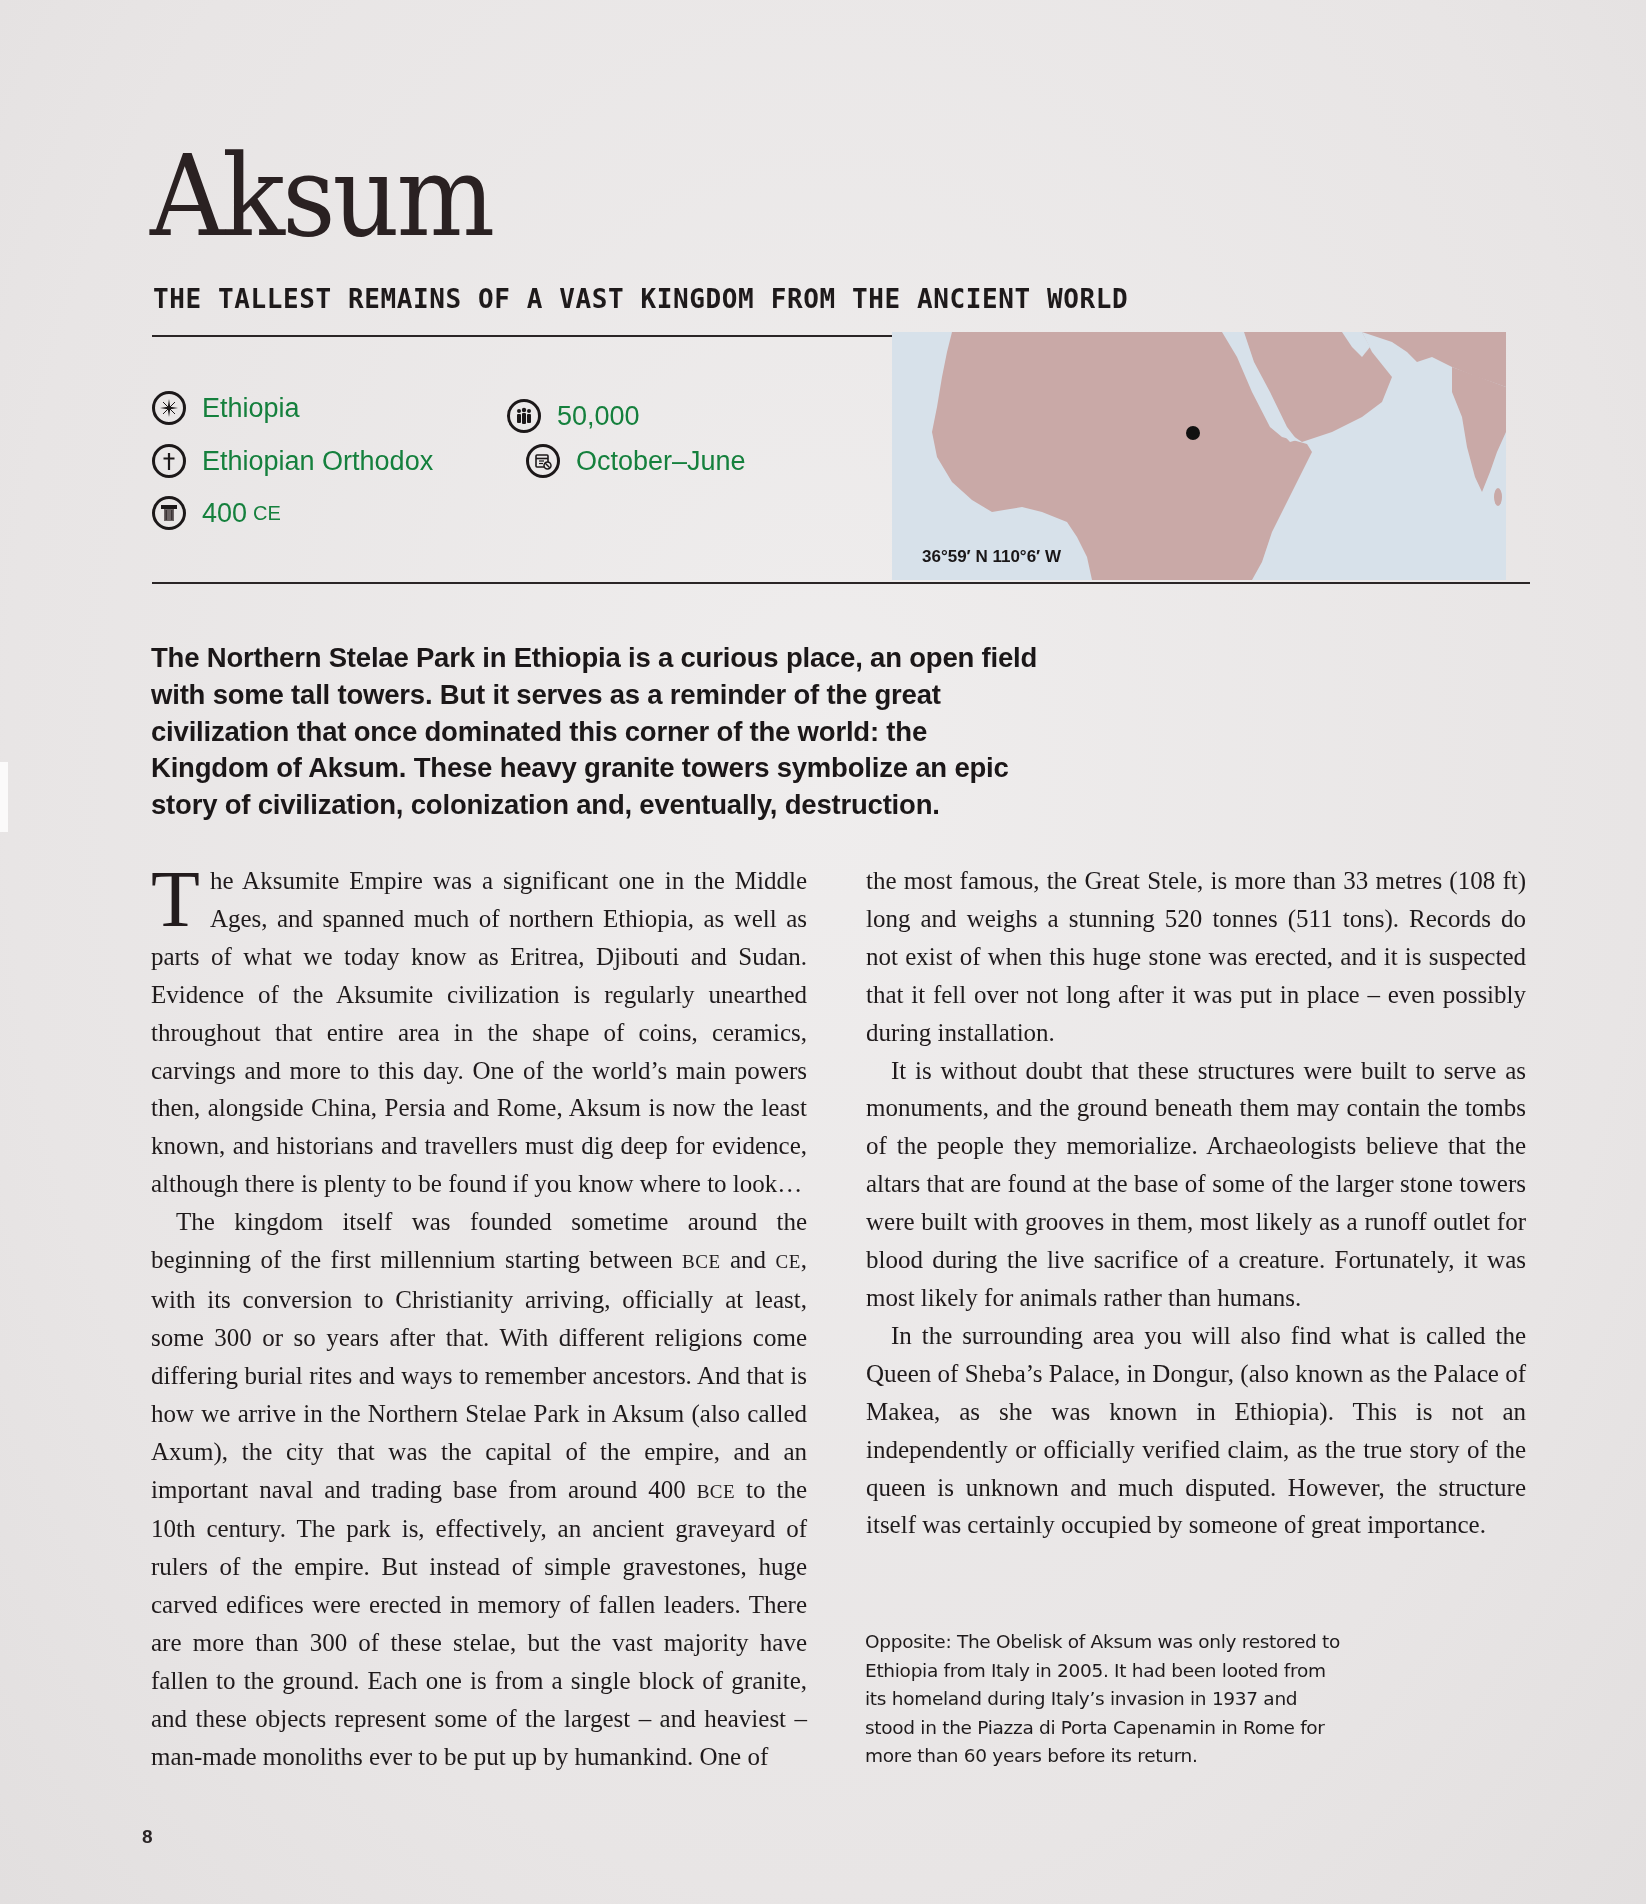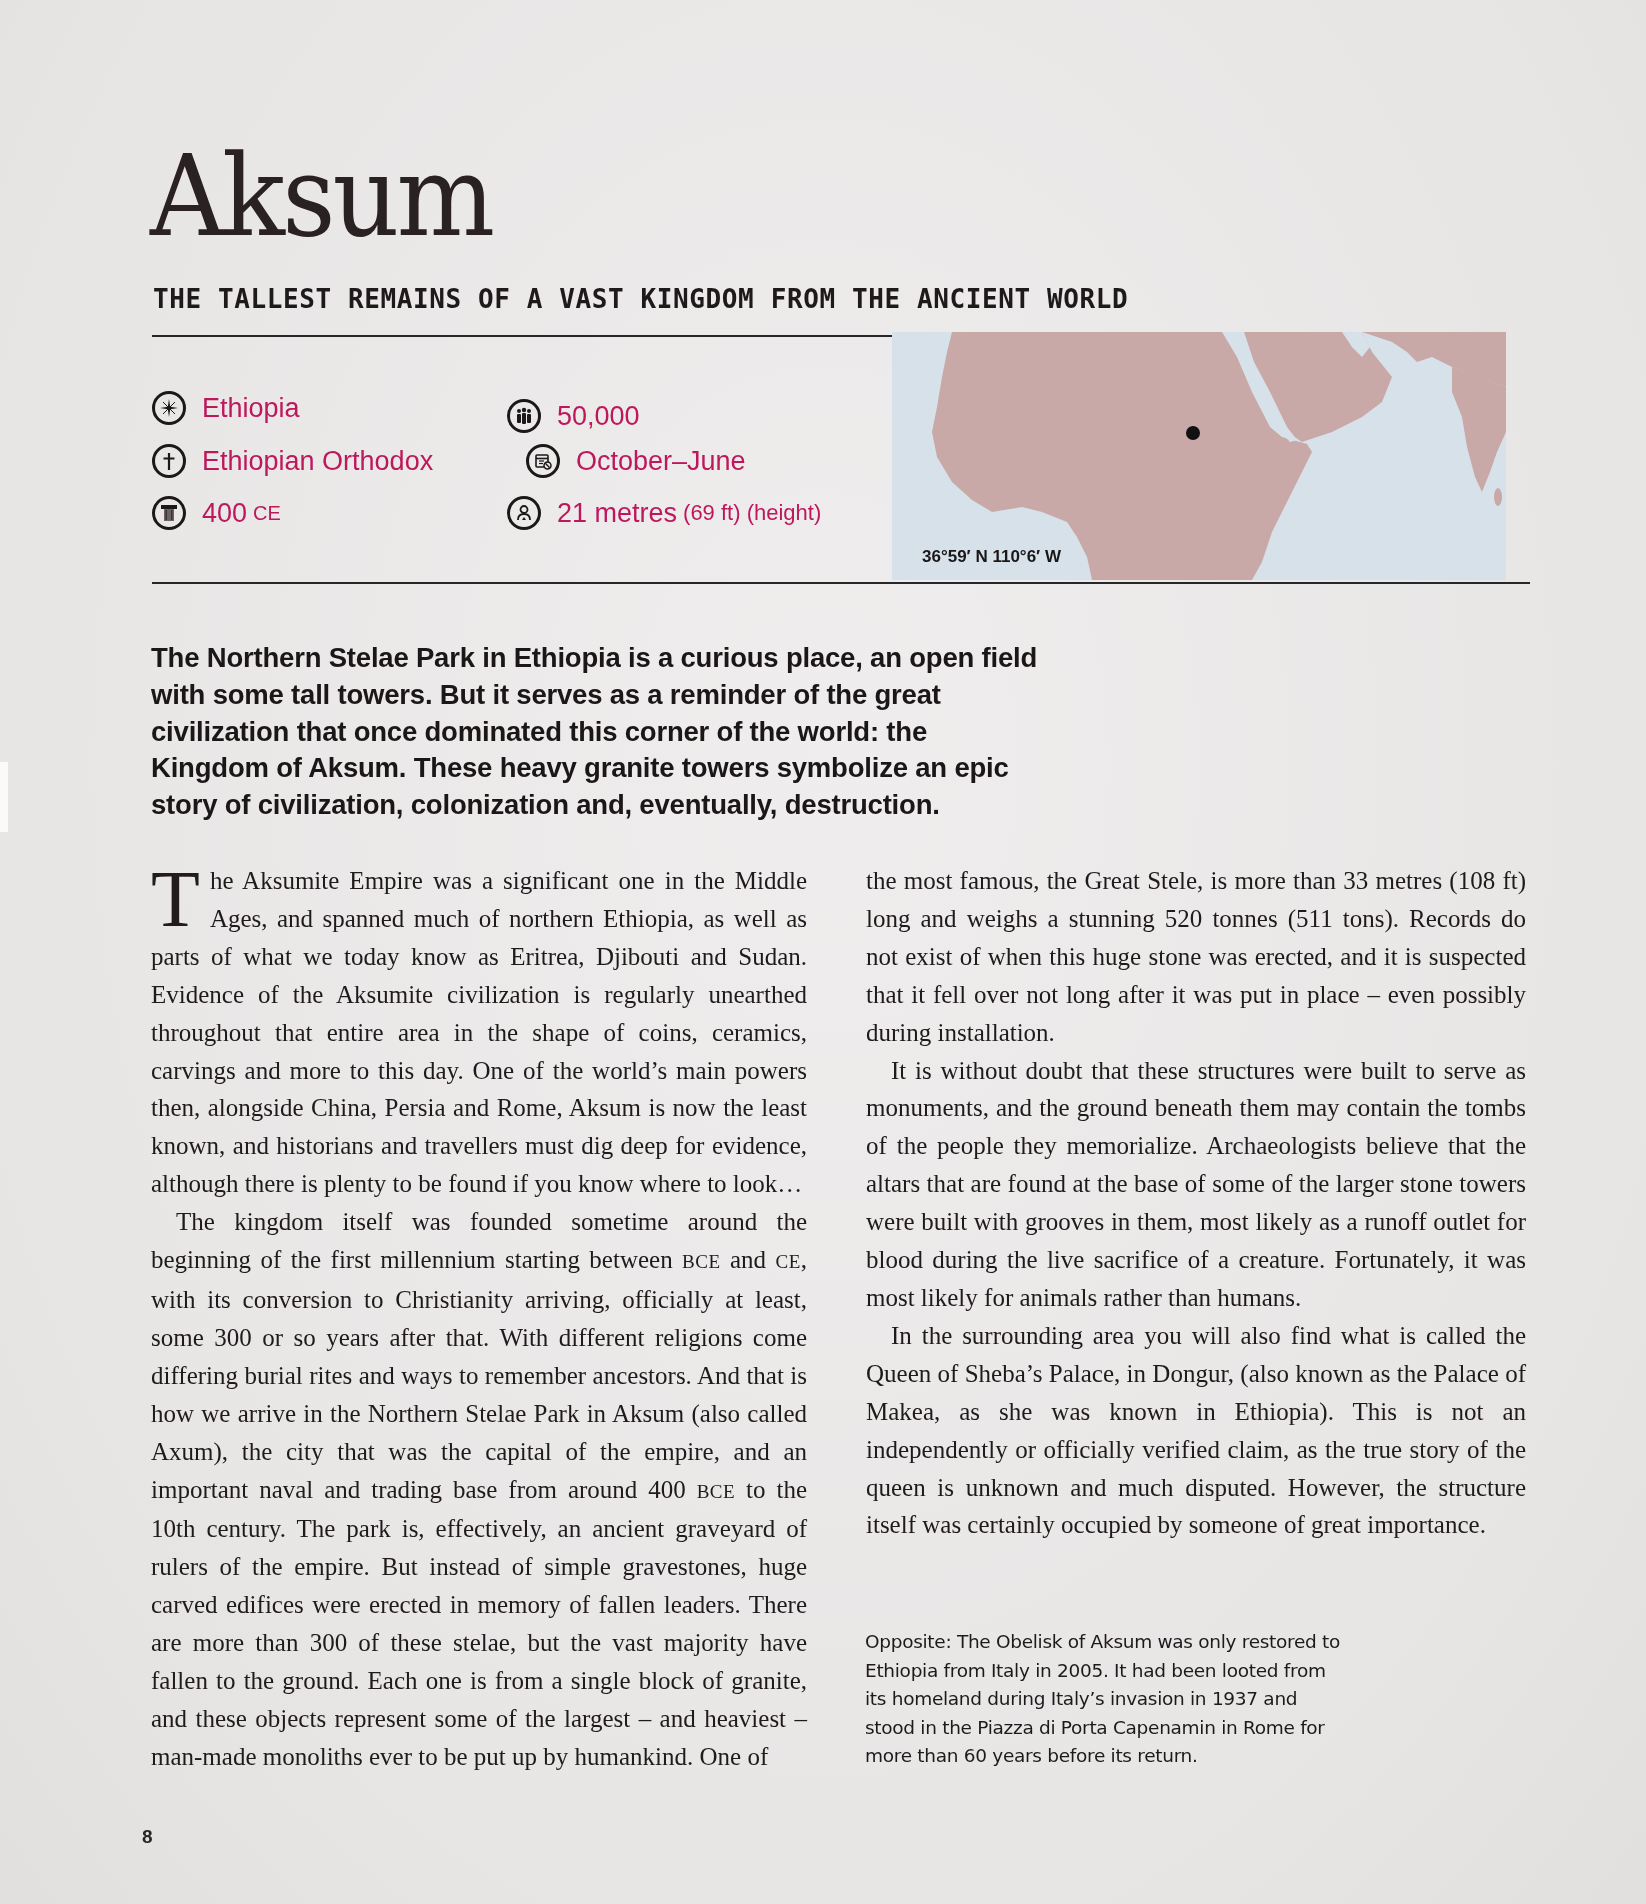--- a/index.html
+++ b/index.html
@@ -20,21 +20,21 @@
   .subtitle {
     left: 153px; top: 284px;
     font-family: "DejaVu Sans Mono", "Liberation Mono", monospace;
     font-weight: bold; font-size: 26px; letter-spacing: 0.6px;
     color: #1e1a1b;
   }
   .rule { height: 2px; background: #2a2526; }
   .facts { left: 152px; top: 388px; width: 720px; height: 160px; }
   .fact {
     position: absolute; display: flex; align-items: center;
-    font-family: "Liberation Sans", sans-serif; font-size: 27px; color: #be185d;
+    font-family: "Liberation Sans", sans-serif; font-size: 27px; color: #15803d;
     height: 40px;
   }
   .fact .ico {
     width: 34px; height: 34px; border: 3px solid #1c1819; border-radius: 50%;
     box-sizing: border-box; margin-right: 16px; display: flex; align-items: center; justify-content: center;
     flex: 0 0 auto;
   }
   .fact .ico svg { width: 20px; height: 20px; }
   .fact .small { font-size: 22px; margin-left: 6px; }
   .fact .sc { font-size: 20px; margin-left: 6px; }
@@ -137,31 +137,20 @@
           <rect x="3" y="4" width="12" height="12" rx="1" fill="none" stroke="#1c1819" stroke-width="1.6"></rect>
           <line x1="3" y1="7.5" x2="15" y2="7.5" stroke="#1c1819" stroke-width="1.6"></line>
           <line x1="6" y1="10" x2="11" y2="10" stroke="#1c1819" stroke-width="1.2"></line>
           <line x1="6" y1="12.5" x2="10" y2="12.5" stroke="#1c1819" stroke-width="1.2"></line>
           <circle cx="14.5" cy="14.5" r="3.5" fill="#ebe8e8" stroke="#1c1819" stroke-width="1.5"></circle>
           <line x1="12.3" y1="12.3" x2="16.7" y2="16.7" stroke="#1c1819" stroke-width="1.4"></line>
         </svg>
     </span>
     <span>October–June</span>
   </div>
-  <div class="fact" style="left:355px; top:105px;">
-    <span class="ico">
-      <svg viewBox="0 0 20 20">
-          <circle cx="10" cy="6.5" r="3.5" fill="none" stroke="#1c1819" stroke-width="1.8"></circle>
-          <path d="M4 17 Q4 11 10 11 Q16 11 16 17" fill="none" stroke="#1c1819" stroke-width="1.8"></path>
-          <path d="M10 14 L8 17 L12 17 Z" fill="#1c1819"></path>
-        </svg>
-    </span>
-    <span>21 metres</span>
-    <span class="small">(69 ft) (height)</span>
-  </div>
 </div>
 
 <div class="abs map">
   <svg width="614" height="248" viewBox="0 0 614 248">
     <rect width="614" height="248" fill="#d7e1ea"></rect>
 
     <path d="M60 0 L330 0 L345 25 L360 60 L378 95 L390 105 L415 112 L420 120 L410 140 L395 170 L380 200 L370 230 L360 248 L200 248 L195 225 L185 205 L175 190 L150 180 L130 175 L100 180 L80 168 L60 150 L45 125 L40 100 L45 75 L50 45 L55 20 Z" fill="#c9a9a7"></path>
 
     <path d="M345 0 L470 0 L480 20 L500 45 L490 70 L470 85 L440 100 L410 110 L395 100 L385 80 L370 50 L355 25 Z" fill="#c9a9a7"></path>
 

